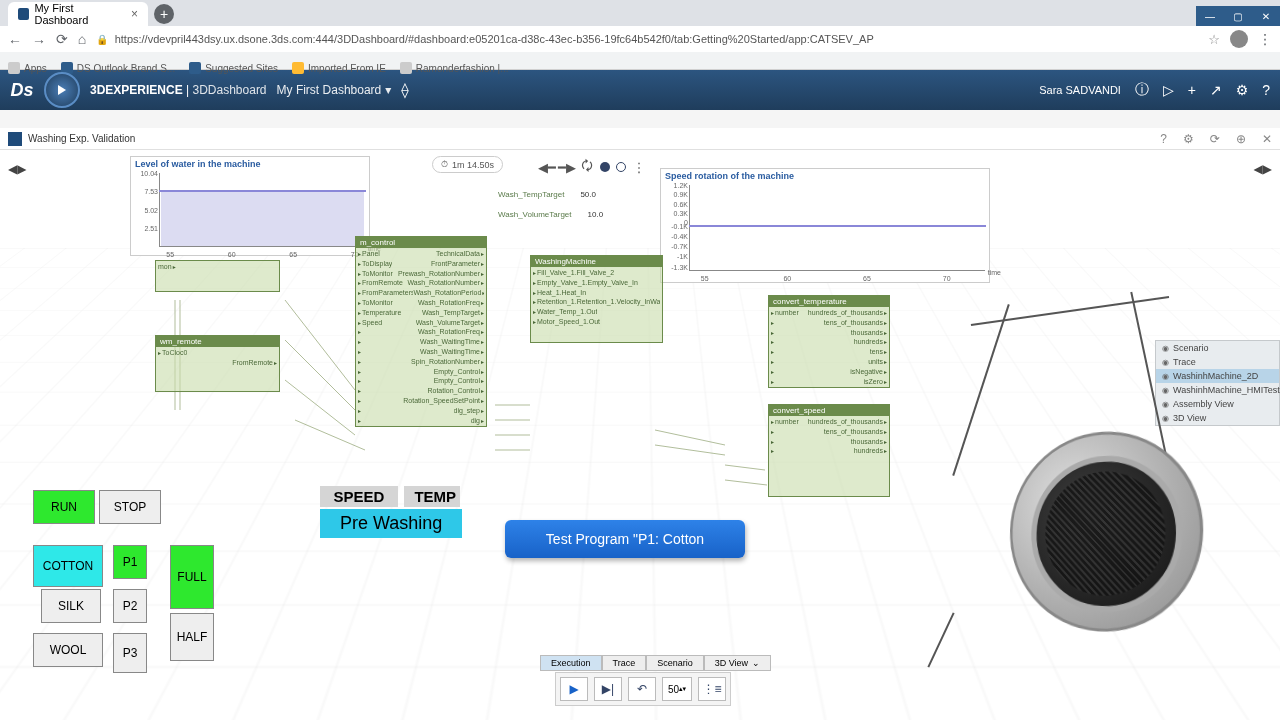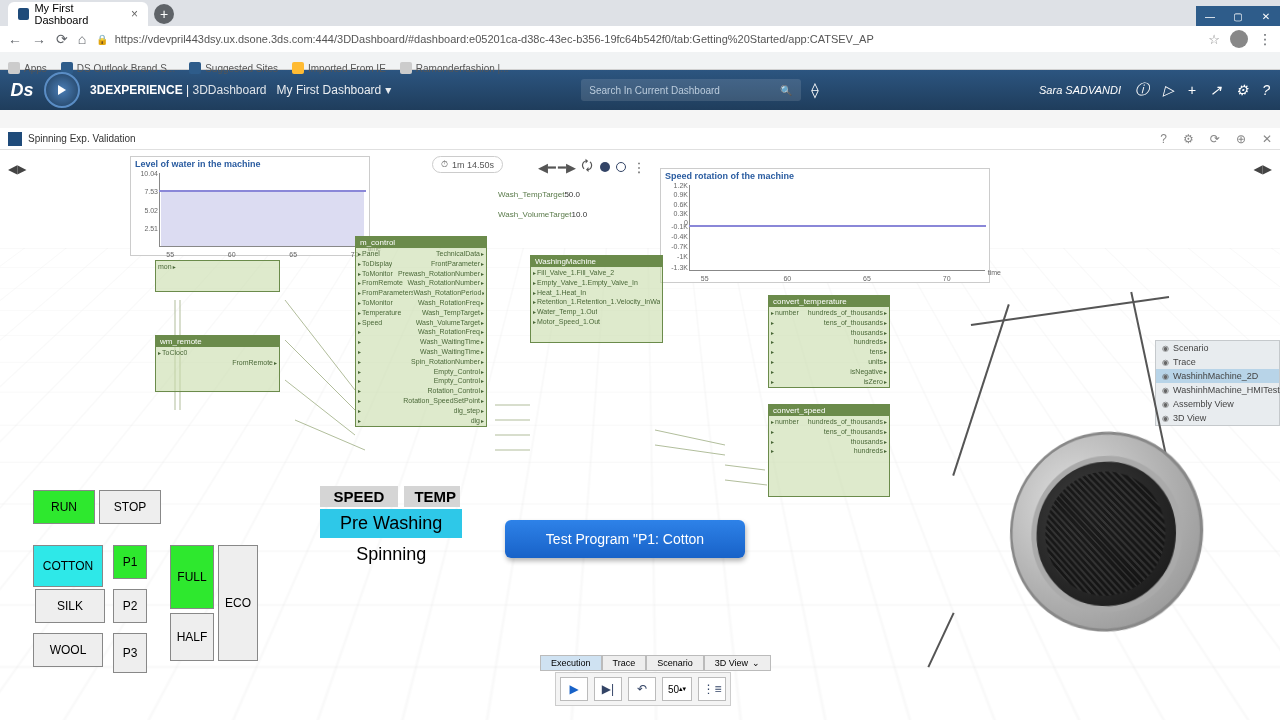--- a/index.html
+++ b/index.html
@@ -34,21 +34,21 @@
 
 
 .app-header { height: 40px; background: linear-gradient(#2c5580, #1f3d5c); display: flex; align-items: center; padding: 0 10px; color: #fff; font-size: 12px; gap: 10px; }
 .ds-logo { width: 24px; height: 24px; display: flex; align-items: center; justify-content: center; font-style: italic; font-size: 18px; font-weight: bold; }
 .compass { width: 36px; height: 36px; border-radius: 50%; background: radial-gradient(#4a7db5, #1f3d5c); border: 2px solid #5a8dc5; position: relative; }
 .compass::after { content: ""; position: absolute; left: 50%; top: 50%; width: 0; height: 0; border-left: 5px solid transparent; border-right: 5px solid transparent; border-top: 8px solid #fff; transform: translate(-50%, -50%) rotate(-90deg); }
 .brand { font-weight: bold; }
 .brand-sub { opacity: .85; }
 .dash-name { opacity: .9; display: flex; align-items: center; gap: 4px; }
 .search-box { width: 220px; height: 22px; background: rgba(255,255,255,.12); border-radius: 3px; display: flex; align-items: center; padding: 0 8px; font-size: 10px; color: #bcd; margin-left: 180px; }
-.hdr-icons { margin-left: auto; display: flex; align-items: center; gap: 14px; font-size: 14px; font-style: italic; }
+.hdr-icons { margin-left: auto; display: flex; align-items: center; gap: 14px; font-size: 14px; }
 .user-name { font-size: 11px; }
 
 
 .sub-header { height: 18px; background: #f5f5f5; }
 .widget-bar { height: 22px; display: flex; align-items: center; padding: 0 8px; font-size: 10px; color: #333; border-bottom: 1px solid #e0e0e0; }
 .widget-bar .wicon { width: 14px; height: 14px; background: #1f4b7a; margin-right: 6px; }
 .widget-tools { margin-left: auto; display: flex; gap: 16px; color: #888; font-size: 12px; }
 
 
 .canvas { position: relative; height: 570px; background: #fff; overflow: hidden; }
@@ -79,21 +79,21 @@
 
 .time-pill { position: absolute; left: 432px; top: 6px; font-size: 9px; border: 1px solid #ccc; border-radius: 10px; padding: 2px 8px; display: flex; gap: 4px; align-items: center; color: #555; }
 .sim-toolbar { position: absolute; left: 540px; top: 10px; display: flex; gap: 6px; align-items: center; color: #555; font-size: 13px; }
 .sim-toolbar .ic { width: 14px; height: 14px; display: flex; align-items: center; justify-content: center; }
 .circle-ic { width: 10px; height: 10px; border-radius: 50%; }
 .circle-ic.filled { background: #346; }
 .circle-ic.hollow { border: 1.5px solid #346; }
 
 
 .param { position: absolute; font-size: 8px; color: #5b7b4b; }
-.param-val { color: #333; margin-left: 0; }
+.param-val { color: #333; margin-left: 16px; }
 
 
 .block { position: absolute; border: 1px solid #6b8b4b; font-size: 7px; }
 .block .hdr { background: #6b8b4b; color: #fff; padding: 1px 4px; font-size: 8px; }
 .block .body { background: rgba(200, 220, 170, .6); padding: 1px 2px; position: relative; }
 .port { display: flex; justify-content: space-between; color: #4a6838; line-height: 1.3; }
 .port .pname { white-space: nowrap; overflow: hidden; }
 .tri-l::before { content: "▸"; margin-right: 1px; font-size: 6px; }
 .tri-r::after { content: "▸"; margin-left: 1px; font-size: 6px; }
 
@@ -193,41 +193,37 @@
 </div>
 
 <div class="app-header">
   <div class="ds-logo">Ds</div>
   <div class="compass"></div>
   <span><span class="brand">3DEXPERIENCE</span> | <span class="brand-sub">3DDashboard</span></span>
   <span class="dash-name">
       <span>My First Dashboard</span> 
       <span>▾</span>
     </span>
-  <div class="search-box">
-    <span>Search In Current Dashboard</span>
-    <span style="margin-left:auto">🔍</span>
-  </div>
   <span style="font-size:15px">⟠</span>
   <div class="hdr-icons">
     <span class="user-name">Sara SADVANDI</span>
     <span>ⓘ</span>
     <span>▷</span>
     <span>+</span>
     <span>↗</span>
     <span>⚙</span>
     <span>?</span>
   </div>
 </div>
 
 <div class="sub-header"></div>
 
 <div class="widget-bar">
   <span class="wicon"></span>
-  <span>Spinning Exp. Validation</span>
+  <span>Washing Exp. Validation</span>
   <div class="widget-tools">
     <span>?</span>
     <span>⚙</span>
     <span>⟳</span>
     <span>⊕</span>
     <span>✕</span>
   </div>
 </div>
 
 <div class="canvas">
@@ -523,21 +519,21 @@
   <div class="hmi-btn btn-green" style="left:33px;top:340px;width:62px;height:34px">
       <span>RUN</span>
     </div>
   <div class="hmi-btn btn-grey" style="left:99px;top:340px;width:62px;height:34px">
       <span>STOP</span>
     </div>
 
   <div class="hmi-btn btn-cyan" style="left:33px;top:395px;width:70px;height:42px">
       <span>COTTON</span>
     </div>
-  <div class="hmi-btn btn-grey" style="left:35px;top:439px;width:70px;height:34px">
+  <div class="hmi-btn btn-grey" style="left:41px;top:439px;width:60px;height:34px">
       <span>SILK</span>
     </div>
   <div class="hmi-btn btn-grey" style="left:33px;top:483px;width:70px;height:34px">
       <span>WOOL</span>
     </div>
 
   <div class="hmi-btn btn-green" style="left:113px;top:395px;width:34px;height:34px">
       <span>P1</span>
     </div>
   <div class="hmi-btn btn-grey" style="left:113px;top:439px;width:34px;height:34px">
@@ -545,33 +541,29 @@
     </div>
   <div class="hmi-btn btn-grey" style="left:113px;top:483px;width:34px;height:40px">
       <span>P3</span>
     </div>
 
   <div class="hmi-btn btn-green" style="left:170px;top:395px;width:44px;height:64px">
       <span>FULL</span>
     </div>
   <div class="hmi-btn btn-grey" style="left:170px;top:463px;width:44px;height:48px">
       <span>HALF</span>
-    </div>
-  <div class="hmi-btn btn-grey" style="left:218px;top:395px;width:40px;height:116px">
-      <span>ECO</span>
     </div>
 
   <div class="display-group">
     <div>
       <span class="disp-label" style="width:78px">SPEED</span>
       <span class="disp-label" style="width:56px;margin-left:2px">TEMP</span>
     </div>
     <div id="phases">
         <div class="phase active">Pre Washing</div>
-        <div class="phase">Spinning</div>
       </div>
   </div>
 
   <div class="test-prog">
       <span>Test Program "P1: Cotton</span>
     </div>
 
   <div class="bottom-tabs">
     <div class="btab active"><span>Execution</span></div>
     <div class="btab"><span>Trace</span></div>

